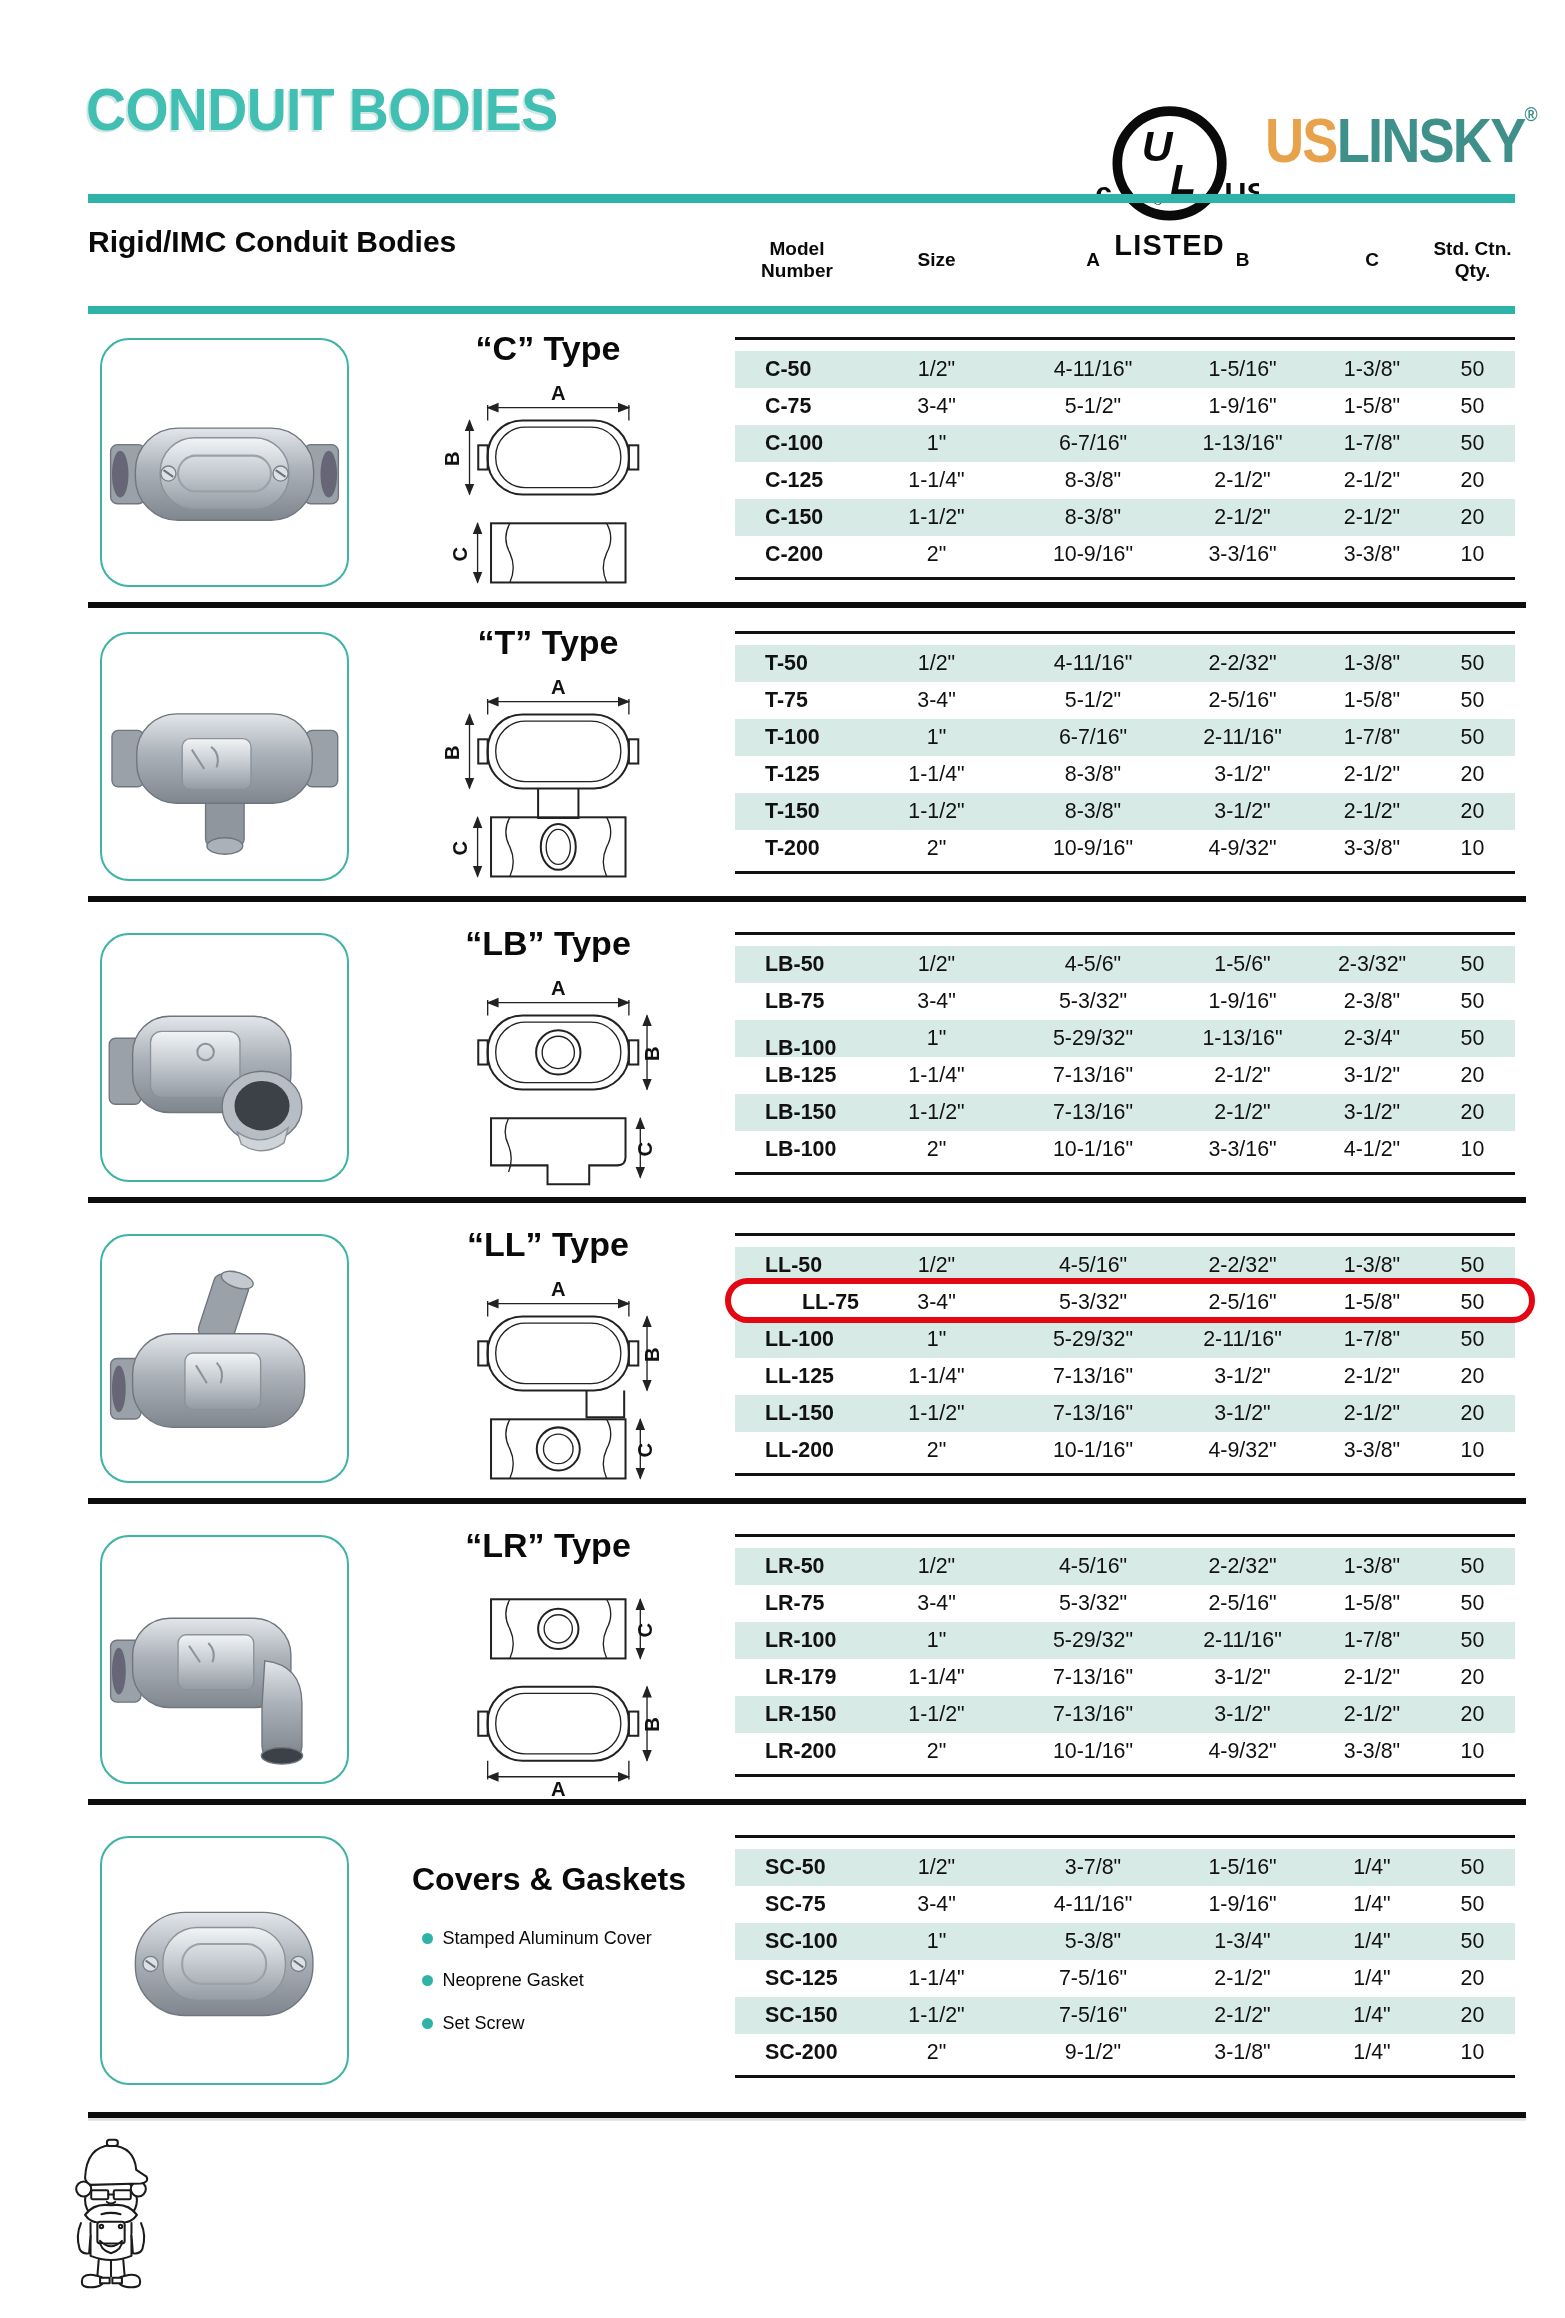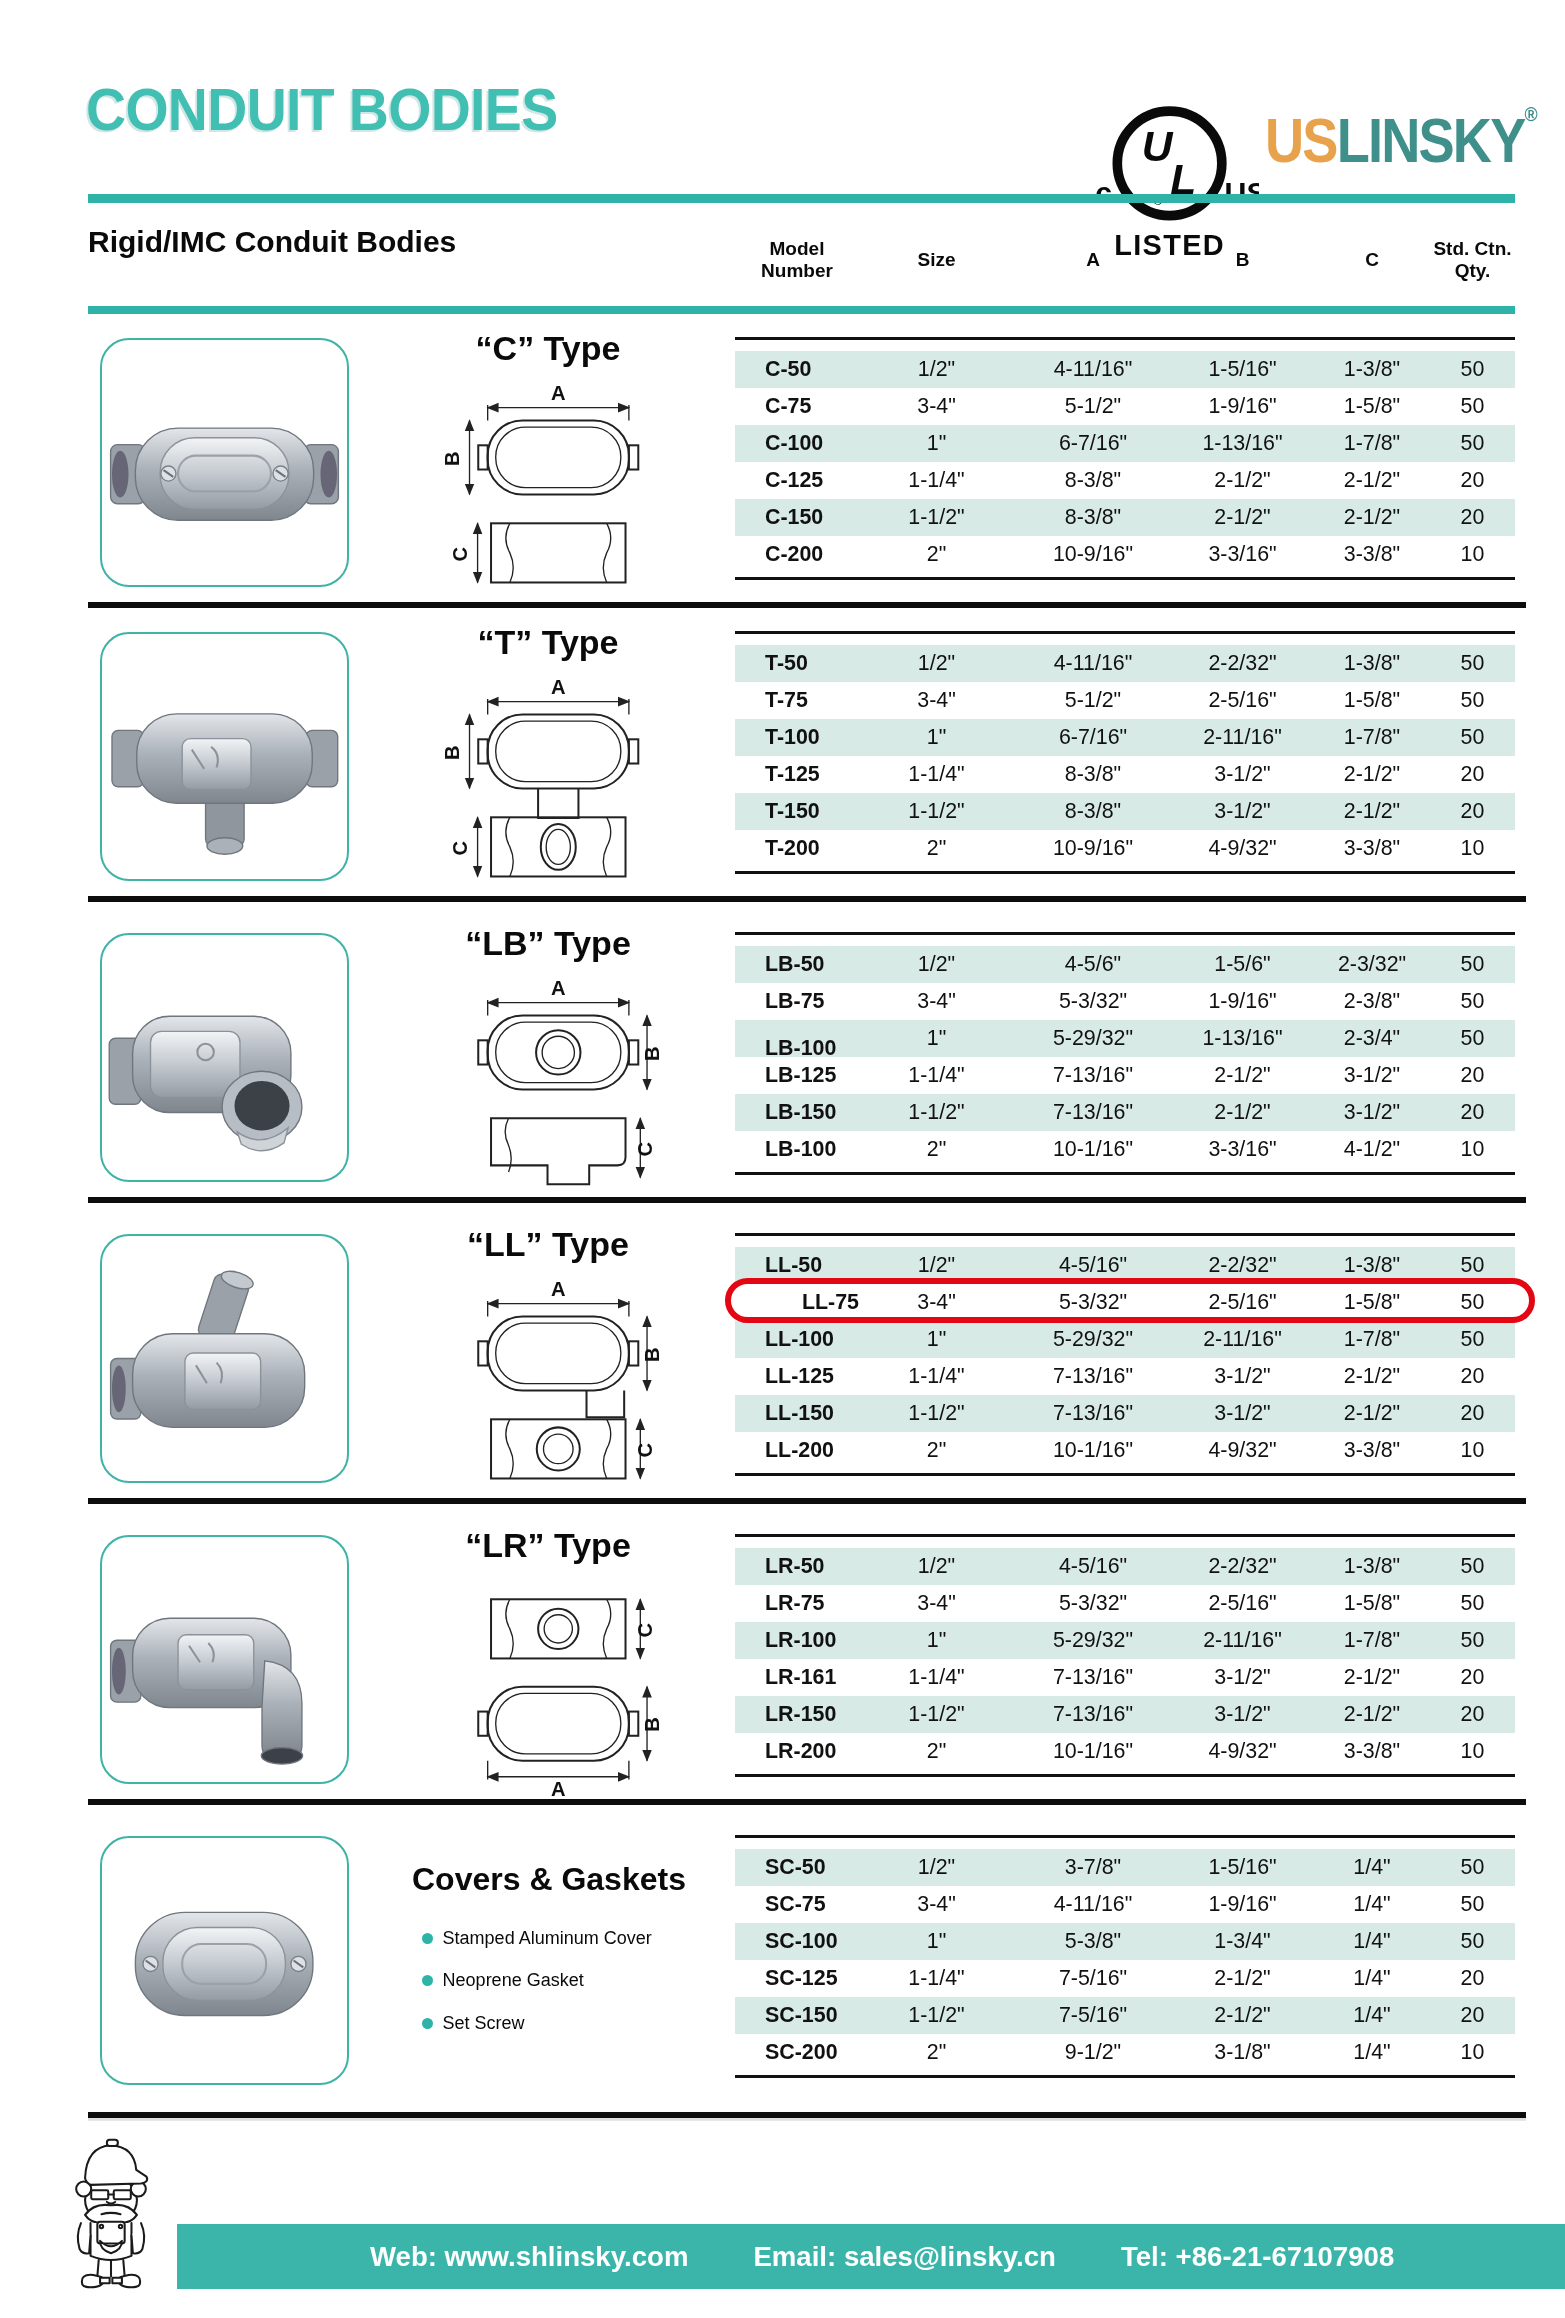--- a/index.html
+++ b/index.html
@@ -580,21 +580,21 @@
             </div>
             <div class="trow mint">
               <div class="cell model" style="width: 124px;">LR-100</div>
               <div class="cell" style="width: 155px;">1"</div>
               <div class="cell" style="width: 158px;">5-29/32"</div>
               <div class="cell" style="width: 141px;">2-11/16"</div>
               <div class="cell" style="width: 118px;">1-7/8"</div>
               <div class="cell" style="width: 83px;">50</div>
             </div>
             <div class="trow">
-              <div class="cell model" style="width: 124px;">LR-161</div>
+              <div class="cell model" style="width: 124px;">LR-179</div>
               <div class="cell" style="width: 155px;">1-1/4"</div>
               <div class="cell" style="width: 158px;">7-13/16"</div>
               <div class="cell" style="width: 141px;">3-1/2"</div>
               <div class="cell" style="width: 118px;">2-1/2"</div>
               <div class="cell" style="width: 83px;">20</div>
             </div>
             <div class="trow mint">
               <div class="cell model" style="width: 124px;">LR-150</div>
               <div class="cell" style="width: 155px;">1-1/2"</div>
               <div class="cell" style="width: 158px;">7-13/16"</div>
@@ -730,22 +730,15 @@
       <path d="M16,132 Q8,150 14,170 Q18,178 28,176 L30,150"></path>
       <path d="M104,132 Q112,150 106,170 Q102,178 92,176 L90,150"></path>
       <path d="M42,186 L40,210 M78,186 L80,210 M60,186 L60,210"></path>
       <path d="M18,222 Q14,206 34,208 L42,210 Q52,212 48,220 Q44,226 30,226 Q20,226 18,222 Z"></path>
       <path d="M102,222 Q106,206 86,208 L78,210 Q68,212 72,220 Q76,226 90,226 Q100,226 102,222 Z"></path>
       <rect x="44" y="212" width="14" height="8"></rect>
         <rect x="62" y="212" width="14" height="8"></rect>
     </svg>
   </div>
 
-  <div class="footer-bar">
-    <div class="footer-text">
-      <span>Web: www.shlinsky.com</span>
-      <span>Email: sales@linsky.cn</span>
-      <span>Tel: +86-21-67107908</span>
-    </div>
-  </div>
 
 </div>
 
 
 </body></html>

